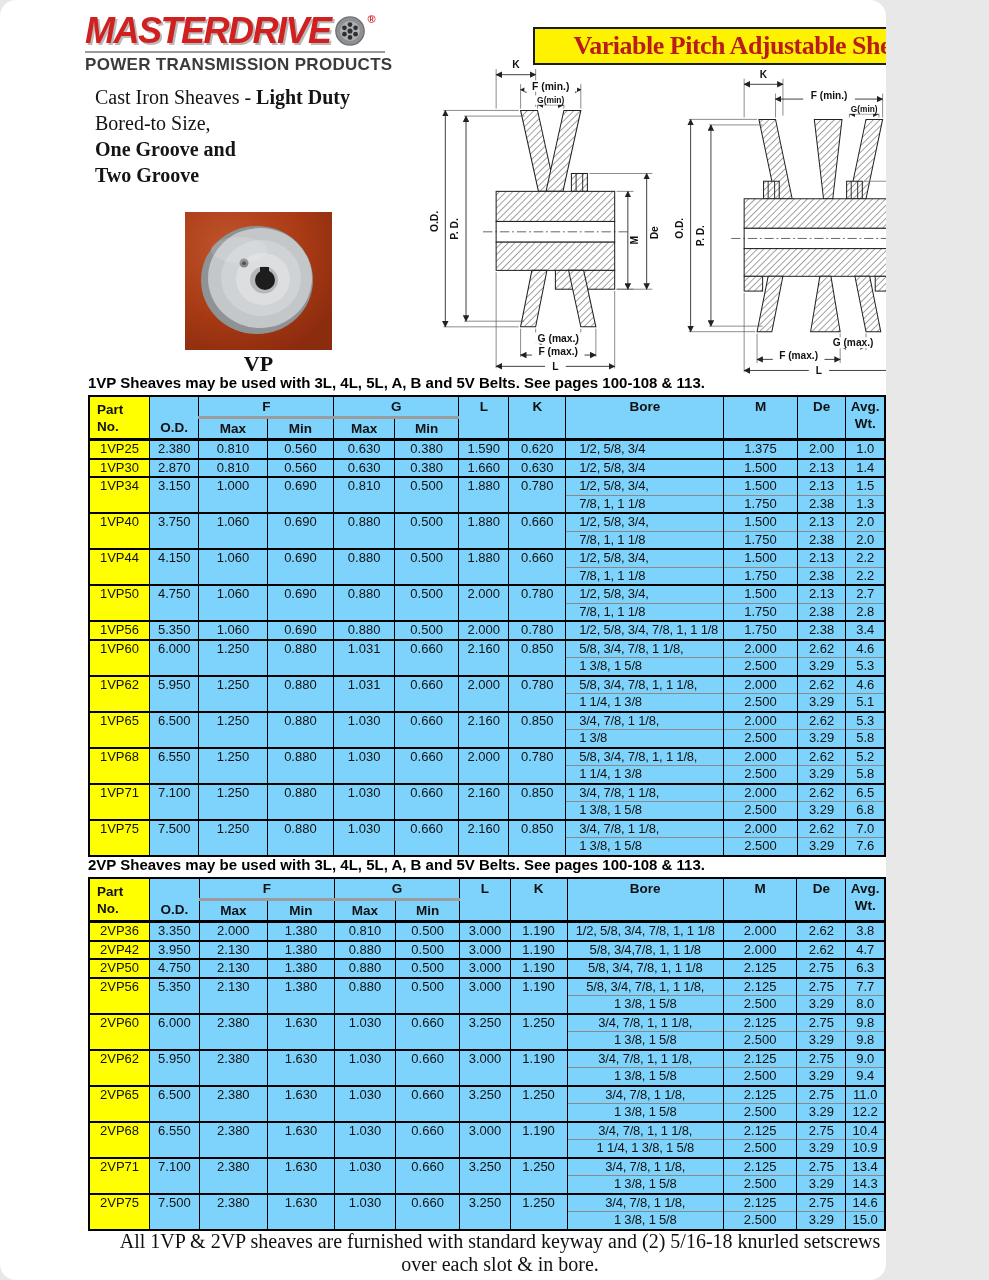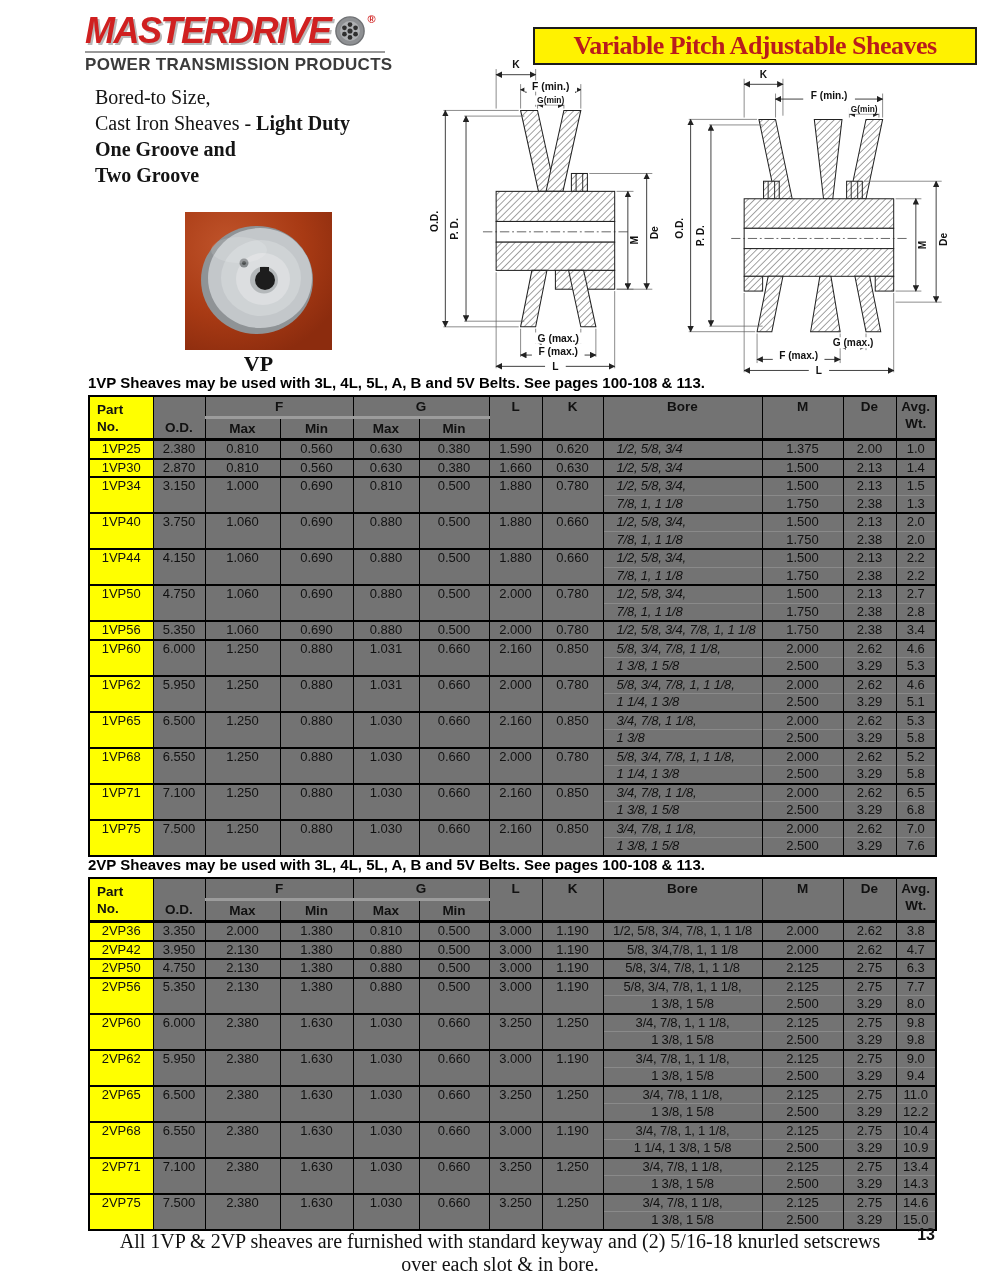--- a/index.html
+++ b/index.html
@@ -1,17 +1,17 @@
 <!DOCTYPE html>
 <html><head>
 <meta charset="utf-8">
 <style>
   html,body{margin:0;padding:0;background:#e8e8e8;}
-  #page{position:relative;width:989px;height:1280px;background:#fff;overflow:hidden;
-        font-family:"Liberation Sans",sans-serif;color:#111;}
+  #page{position:relative;width:886px;height:1280px;background:#fff;overflow:hidden;
+        font-family:"Liberation Sans",sans-serif;color:#111;border-radius:16px;}
   .abs{position:absolute;}
 
   
   #logo{left:85px;top:12px;width:310px;}
   .logo-main{display:flex;align-items:center;font-family:"Liberation Sans",sans-serif;
     font-style:italic;font-weight:700;font-size:36px;letter-spacing:-1.5px;color:#d02020;
     text-shadow:2px 2px 0 #b9b9b9;line-height:38px;}
   .logo-reg{font-style:normal;font-size:11px;color:#d02020;vertical-align:top;margin-left:2px;
     transform:translateY(-12px);display:inline-block;text-shadow:none;}
   .logo-rule{height:2px;background:#9a9a9a;margin:1px 0 2px 0;width:300px;}
@@ -45,34 +45,34 @@
   .tbl-intro{font-weight:700;font-size:15px;color:#000;}
   #intro1{left:88px;top:374px;}
   #intro2{left:88px;top:856px;}
   #footnote{left:110px;top:1230px;width:780px;text-align:center;
     font-family:"Liberation Serif",serif;font-size:20px;color:#111;}
   #pageno{left:890px;top:1226px;width:45px;text-align:right;font-weight:700;font-size:16px;}
 
   
   #table1{left:88px;top:395px;}
   #table2{left:88px;top:877px;}
-  table.sheave{border-collapse:collapse;table-layout:fixed;border:2.5px solid #000;background:#737373;}
+  table.sheave{border-collapse:collapse;table-layout:fixed;border:2.5px solid #000;background:#7dd3fc;}
   .sheave th,.sheave td{border-left:1px solid #000;border-right:1px solid #000;}
   .sheave thead th{border-bottom:3px solid #000;font-size:13.5px;font-weight:700;
     padding:1px 2px;line-height:17px;text-align:center;vertical-align:middle;white-space:nowrap;}
   .sheave th.span-head{border-bottom:3px solid #9c9c9c;}
   .sheave th.h-top{vertical-align:top;}
   .sheave th.h-bottom{vertical-align:bottom;padding-bottom:2px;}
   .sheave th.part-h{background:#ffff00;text-align:left;padding-left:7px;}
   .sheave tbody td{font-size:13px;line-height:16.5px;padding:0 2px;text-align:center;
     vertical-align:top;white-space:nowrap;overflow:hidden;}
   .sheave tr.grp td{border-top:2px solid #000;}
   .sheave tr.sub td{border-top:1px solid #8a8a8a;}
   .sheave td.part{background:#ffff00;font-weight:400;}
-  .sheave td.bore-l{text-align:left;padding-left:13px;letter-spacing:-.2px;font-style:italic;}
+  .sheave td.bore-l{text-align:left;padding-left:13px;letter-spacing:-.2px;}
   .sheave td.bore-c{text-align:center;letter-spacing:-.2px;}
 </style>
 </head>
 <body>
 
 <div id="page">
 
   <div id="logo" class="abs">
     <div class="logo-main">
       <span>MASTERDRIVE</span>
@@ -89,22 +89,22 @@
       </svg>
       <span class="logo-reg">®</span>
     </div>
     <div class="logo-rule"></div>
     <div class="logo-tag">POWER TRANSMISSION PRODUCTS</div>
   </div>
 
   <div id="banner" class="abs">Variable Pitch Adjustable Sheaves</div>
 
   <div id="desc" class="abs">
+    <div><span>Cast Iron Sheaves - </span><span class="b">Light Duty</span></div>
     <div>Bored-to Size,</div>
-    <div><span>Cast Iron Sheaves - </span><span class="b">Light Duty</span></div>
     <div class="b">One Groove and</div>
     <div class="b">Two Groove</div>
   </div>
 
   <div id="photo" class="abs">
     <svg width="147" height="138" viewBox="0 0 147 138">
       <defs>
         <radialGradient id="pg" cx="30%" cy="25%" r="85%">
           <stop offset="0" stop-color="#c0542b"></stop>
             <stop offset="0.6" stop-color="#a83a14"></stop>

